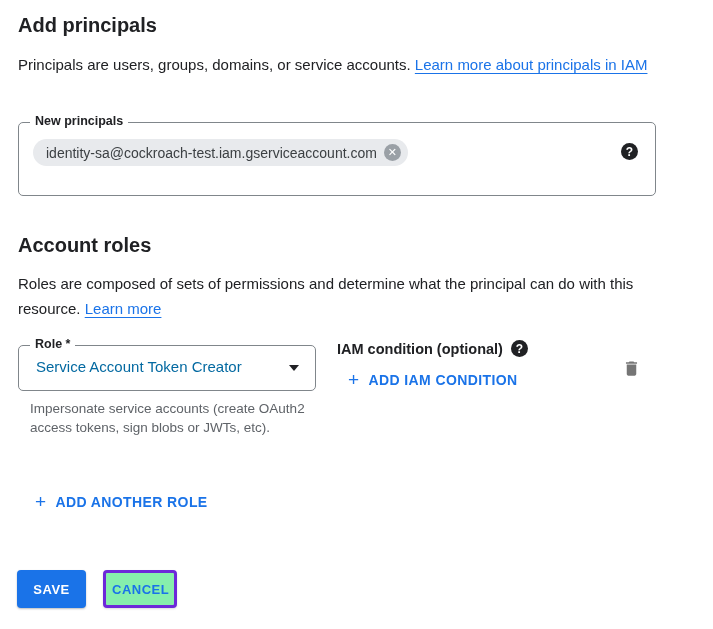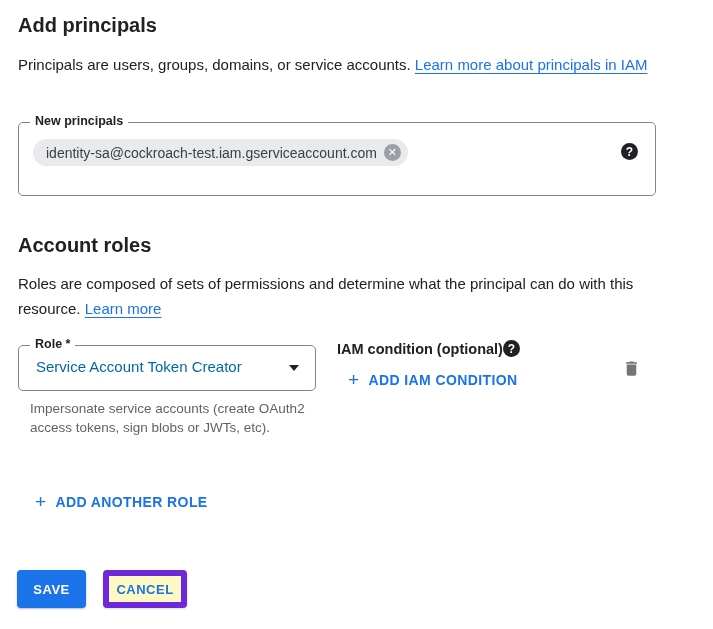--- a/index.html
+++ b/index.html
@@ -29,37 +29,37 @@
     font-size:12px;font-weight:700;display:flex;align-items:center;justify-content:center;cursor:pointer;}
   .principals-help{position:absolute;right:17px;top:20px;}
 
   .role-field{left:18px;top:345px;width:296px;height:44px;cursor:pointer;}
   .role-value{position:absolute;left:17px;top:12px;font-size:15px;color:#0369a1;white-space:nowrap;}
   .caret{position:absolute;right:16px;top:19px;width:0;height:0;
     border-left:5.5px solid transparent;border-right:5.5px solid transparent;border-top:6.5px solid #202124;}
 
   .role-helper{position:absolute;left:30px;top:400px;width:286px;font-size:13.5px;line-height:18.5px;color:#5f6368;}
 
-  .iam-label-row{position:absolute;left:337px;top:340px;display:flex;align-items:center;}
+  .iam-label-row{position:absolute;left:337px;top:340px;display:flex;align-items:center;gap:8px;}
   .iam-label{font-size:14.5px;font-weight:700;color:#202124;}
 
   .text-btn{position:absolute;display:inline-flex;align-items:center;gap:9px;color:#1a73e8;
     font-size:14px;font-weight:700;letter-spacing:0.4px;cursor:pointer;background:none;border:none;padding:0;}
   .text-btn .plus{font-size:19px;font-weight:400;line-height:14px;}
   .add-condition{left:348px;top:372px;}
   .add-role{left:35px;top:494px;}
 
   .trash-btn{position:absolute;left:620px;top:356px;width:22px;height:24px;background:none;border:none;
     padding:0;cursor:pointer;display:flex;align-items:center;justify-content:center;}
 
   .btn{position:absolute;top:570px;height:38px;border-radius:4px;font-family:inherit;
     font-size:13px;font-weight:700;letter-spacing:0.5px;cursor:pointer;}
   .btn-save{left:17px;width:69px;background:#1a73e8;color:#fff;border:none;
     box-shadow:0 1px 2px rgba(60,64,67,.35);}
-  .btn-cancel{left:103px;width:84px;background:#fef9c3;color:#1a73e8;border:6px solid #6d28d9;
+  .btn-cancel{left:103px;width:74px;background:#86efac;color:#1a73e8;border:3px solid #6d28d9;
     box-shadow:0 1px 2px rgba(60,64,67,.18);}
 </style>
 </head>
 <body>
 
 <div class="page">
 
   <h1 class="h1 add">Add principals</h1>
 
   <p class="para p1"><span>Principals are users, groups, domains, or service accounts. </span><a>Learn more about principals in IAM</a></p>

